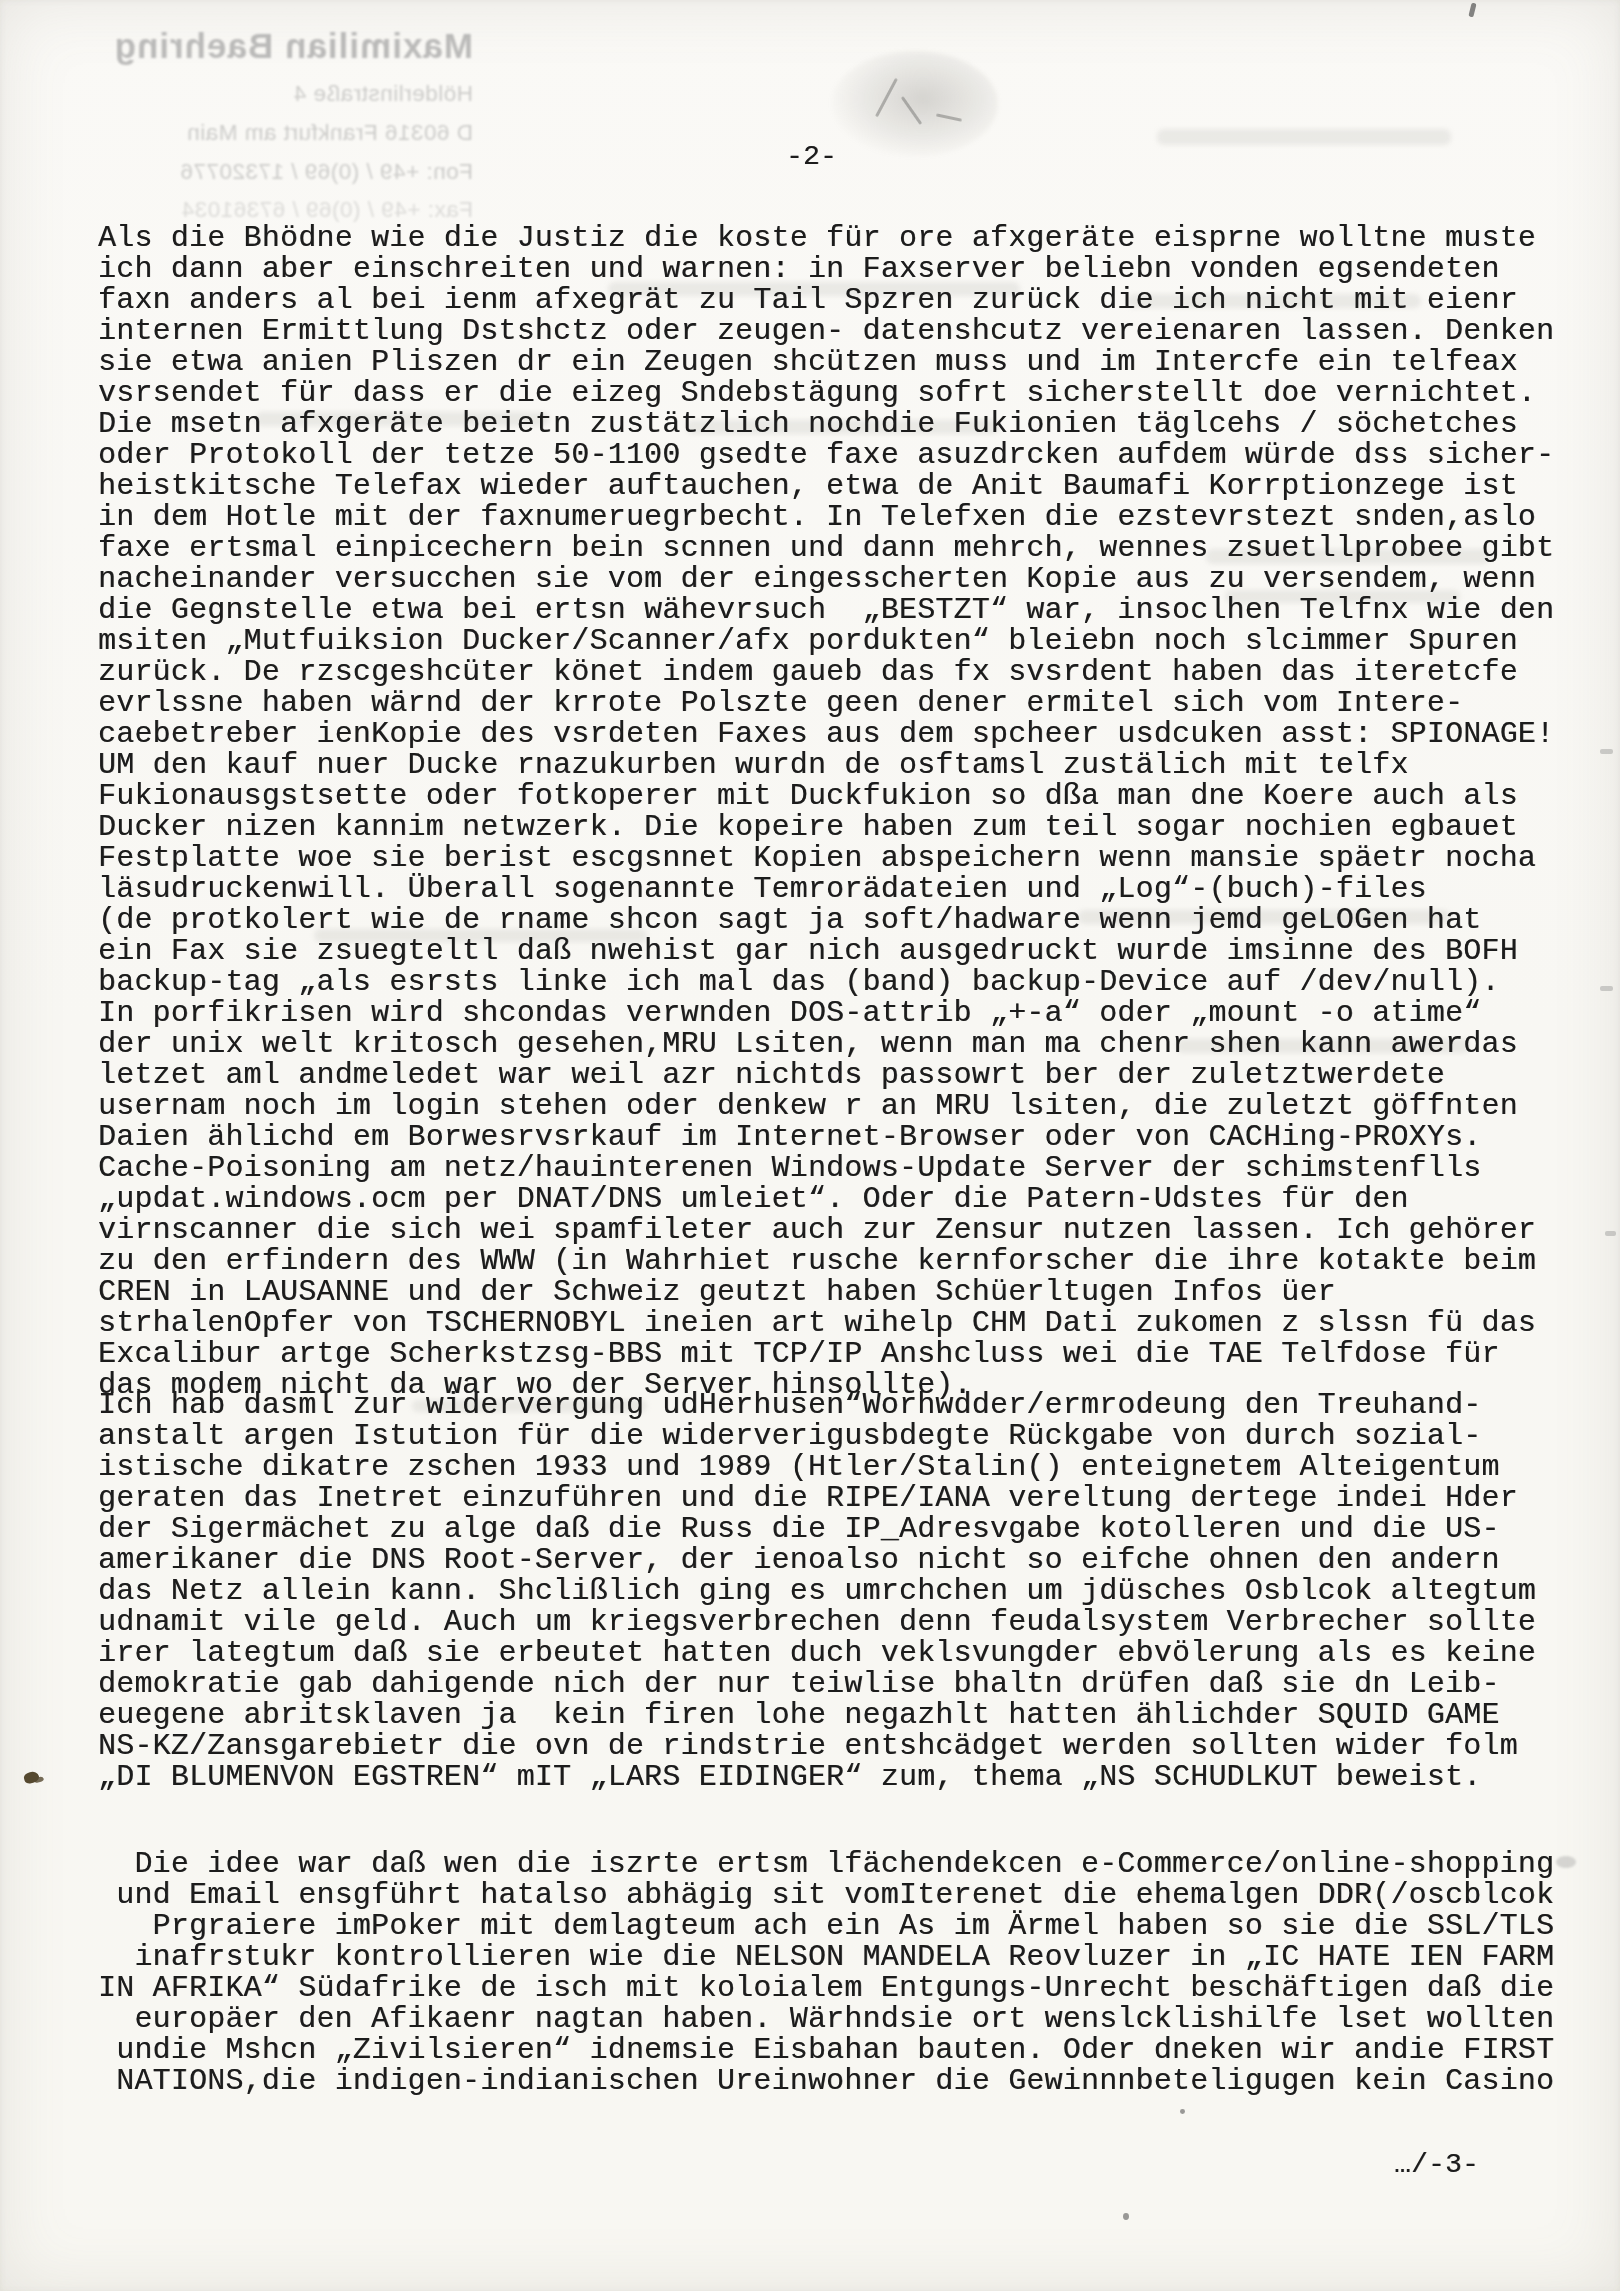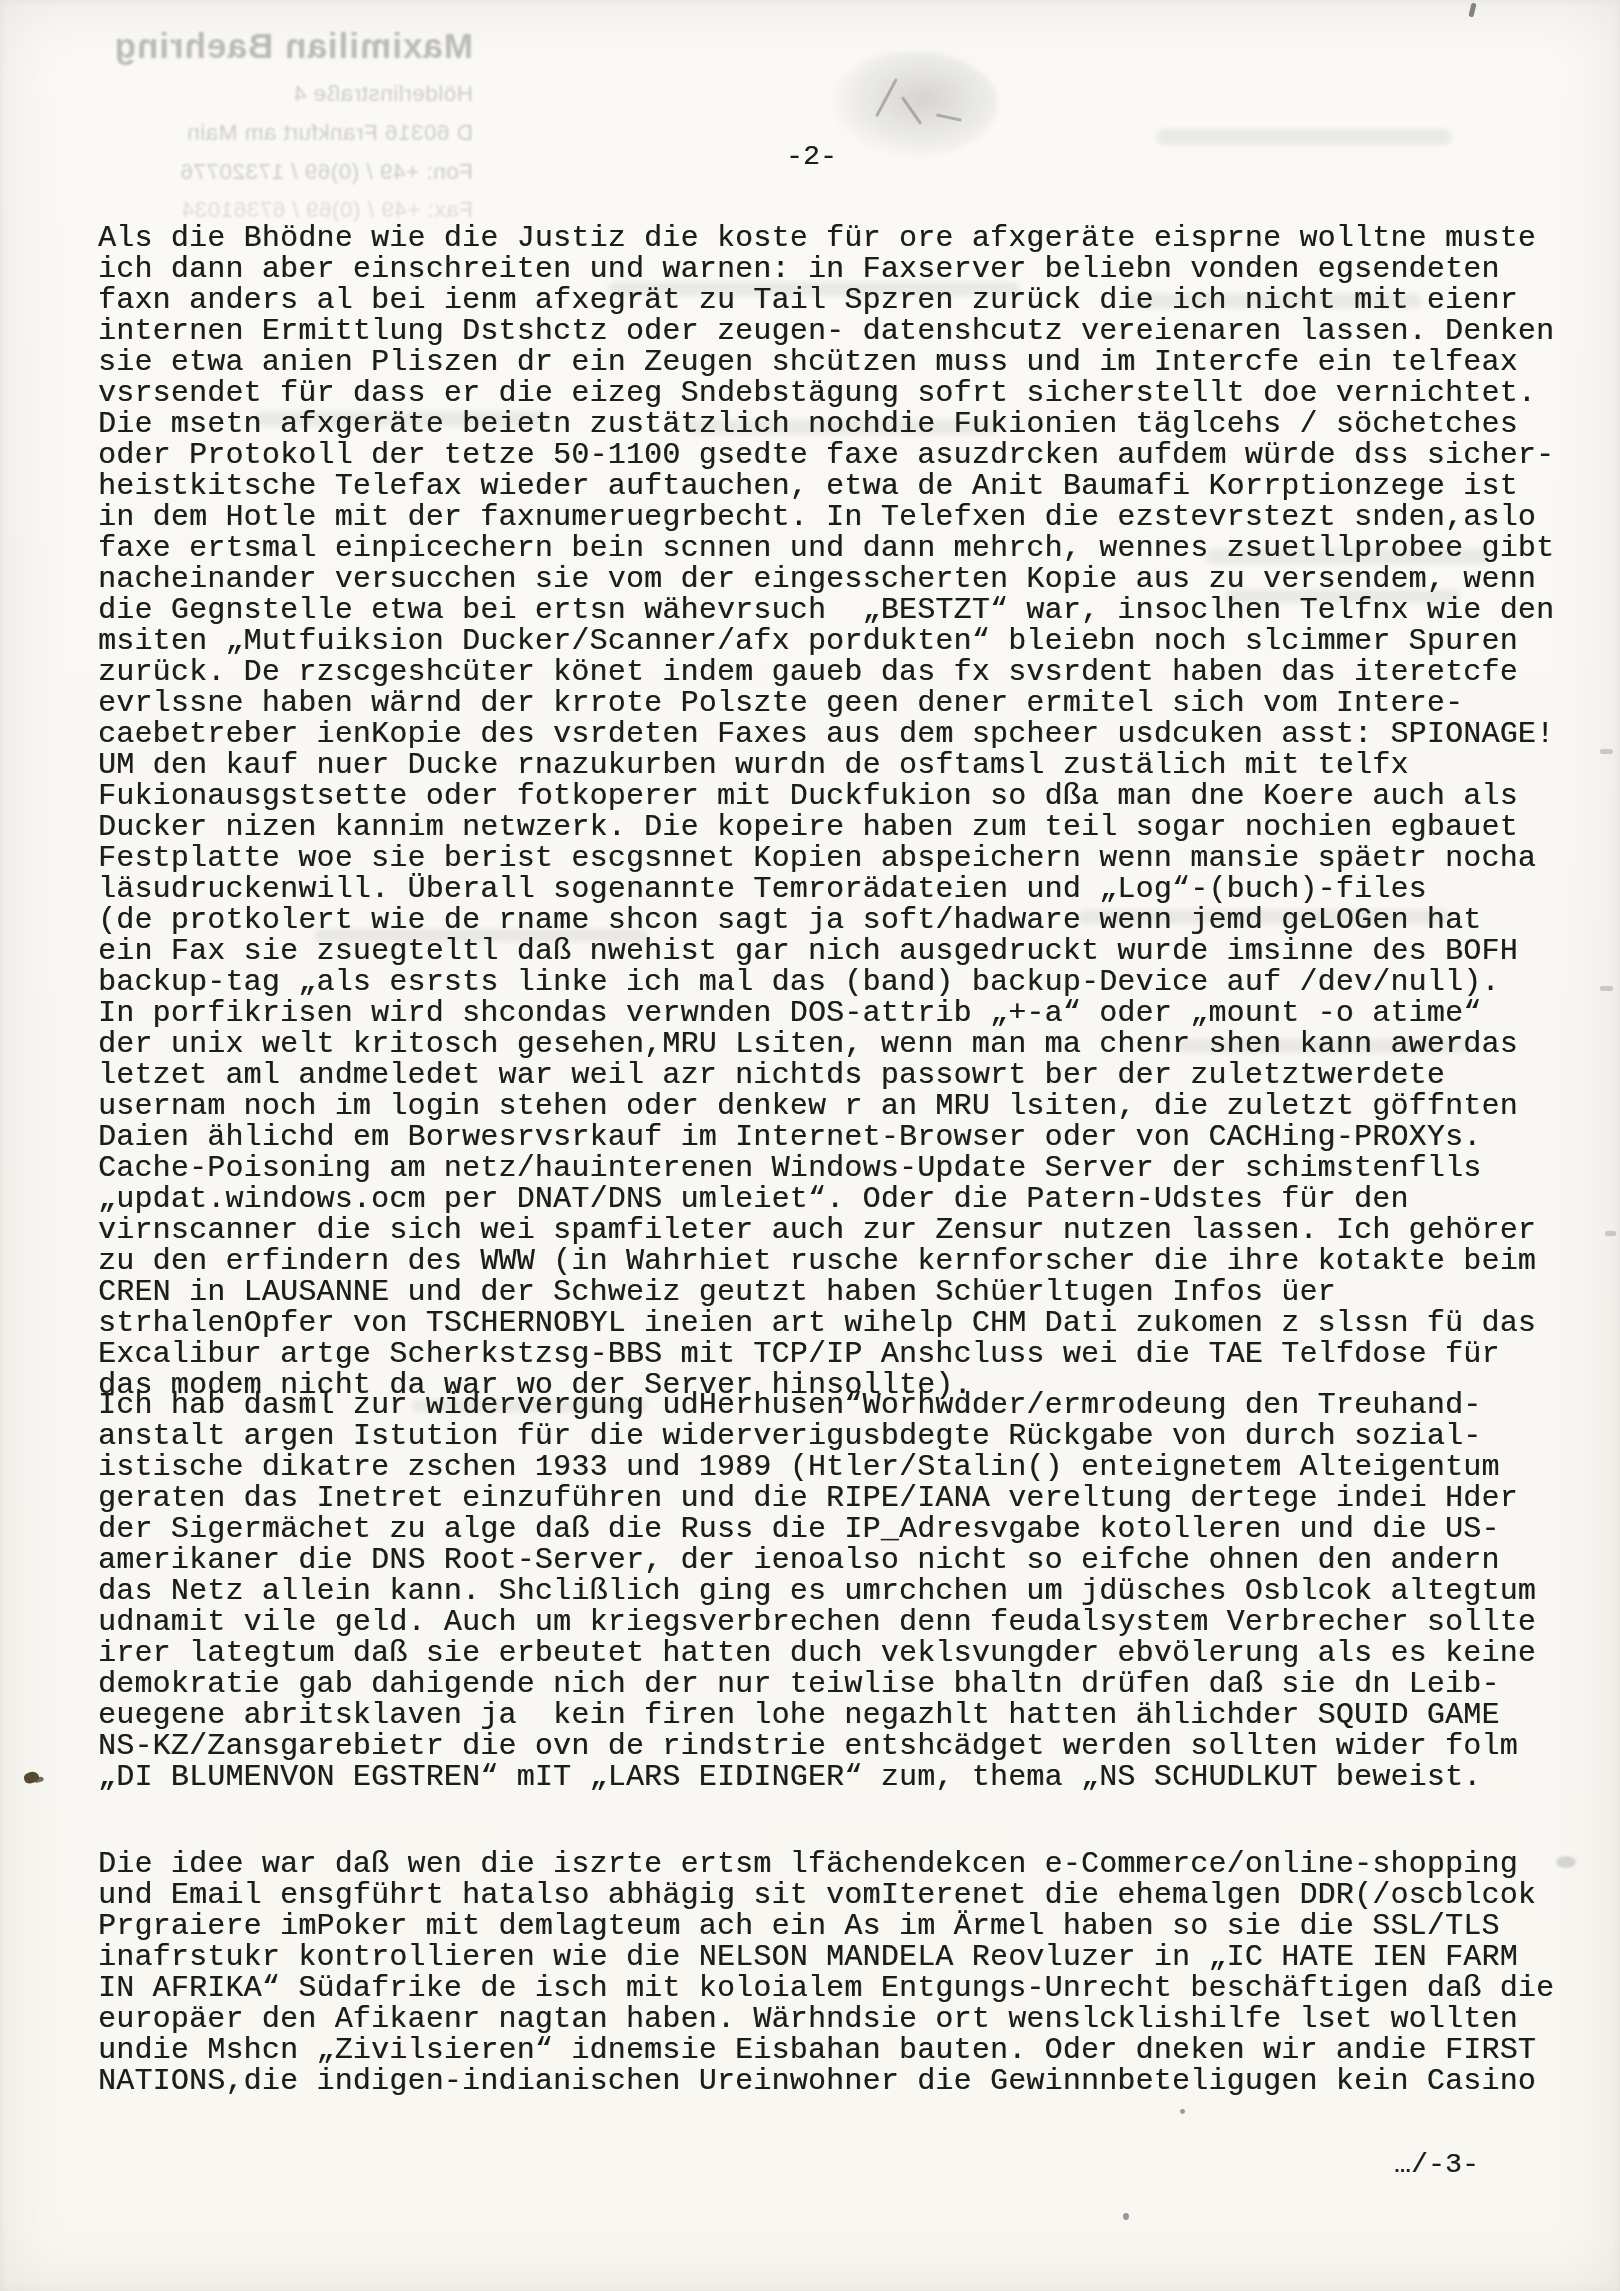--- a/index.html
+++ b/index.html
@@ -18,21 +18,21 @@
     color:#1c1c1c;
     text-shadow:0.4px 0 0 rgba(25,25,25,.6);
   }
   .para{
     position:absolute;left:98px;
     font-size:30px;line-height:31px;letter-spacing:0.2px;
     white-space:pre;
   }
   .p1{top:223px;}
   .p2{top:1390px;}
-  .p3{top:1849px;}
+  .p3{top:1849px;text-align:right;}
   .pagenum{
     position:absolute;left:786px;top:141px;
     font-size:28px;letter-spacing:0.2px;white-space:pre;
   }
   .footer{
     position:absolute;left:1394px;top:2149px;
     font-size:28px;letter-spacing:0.2px;white-space:pre;
   }
   
   .bleed{

